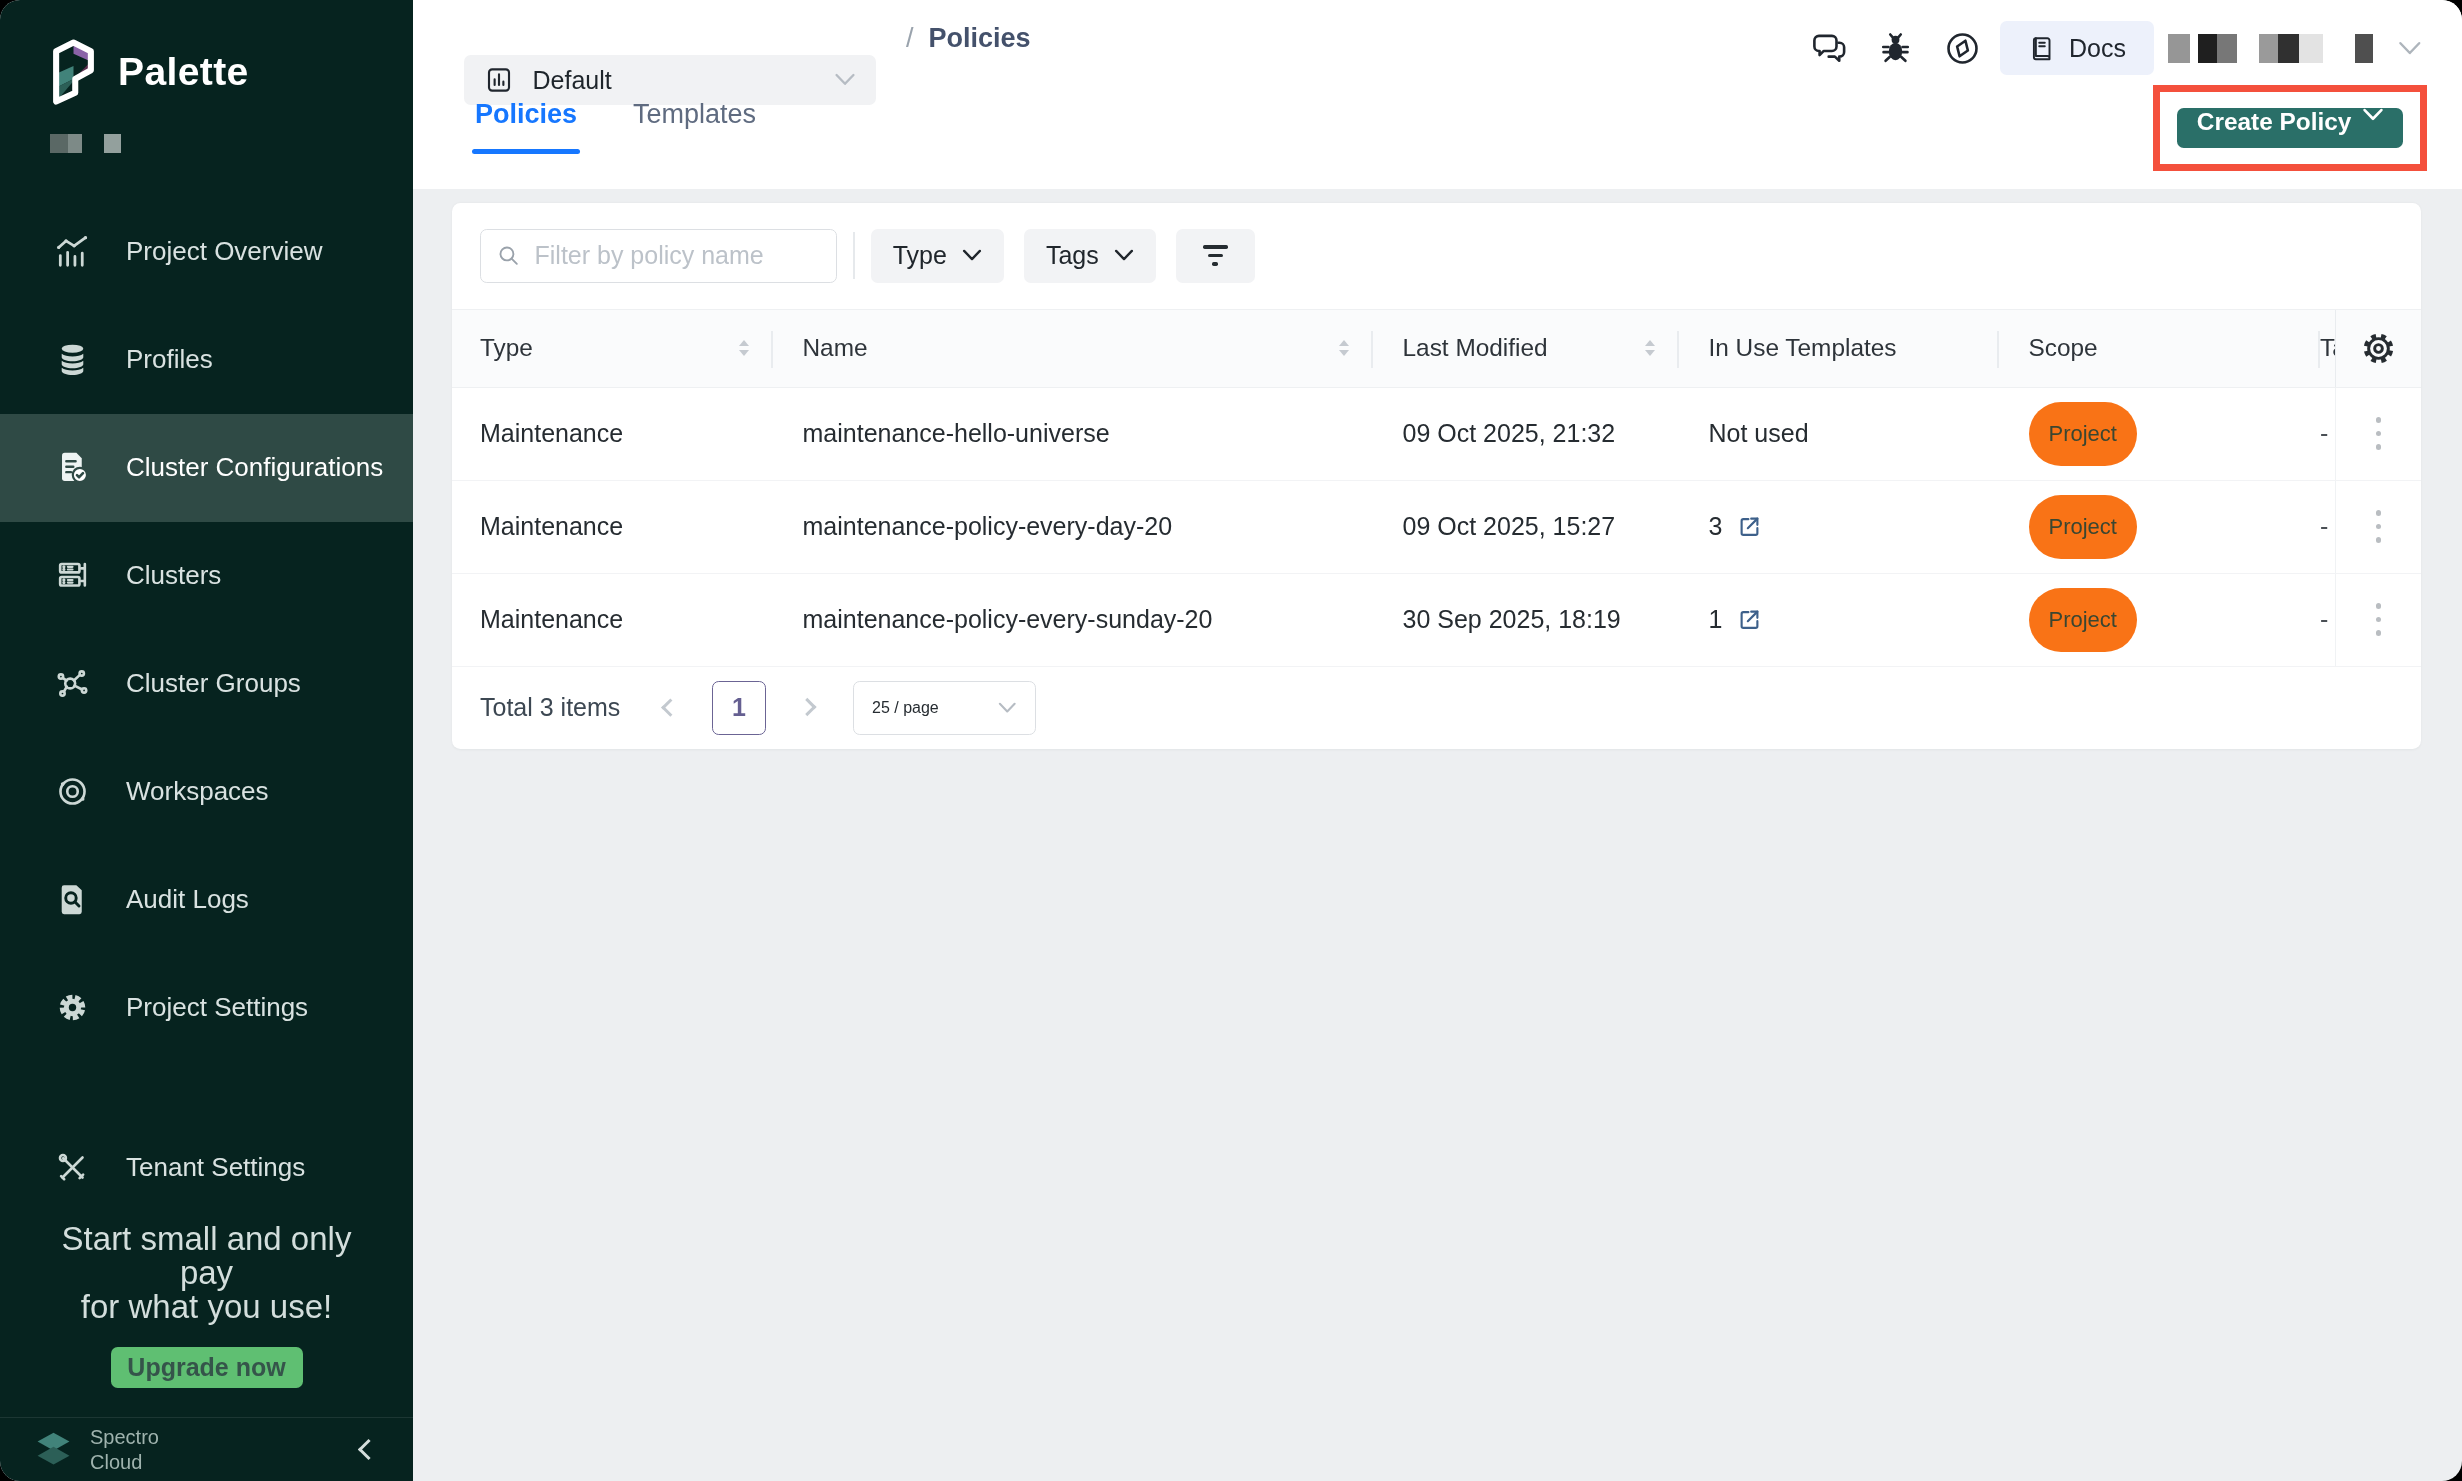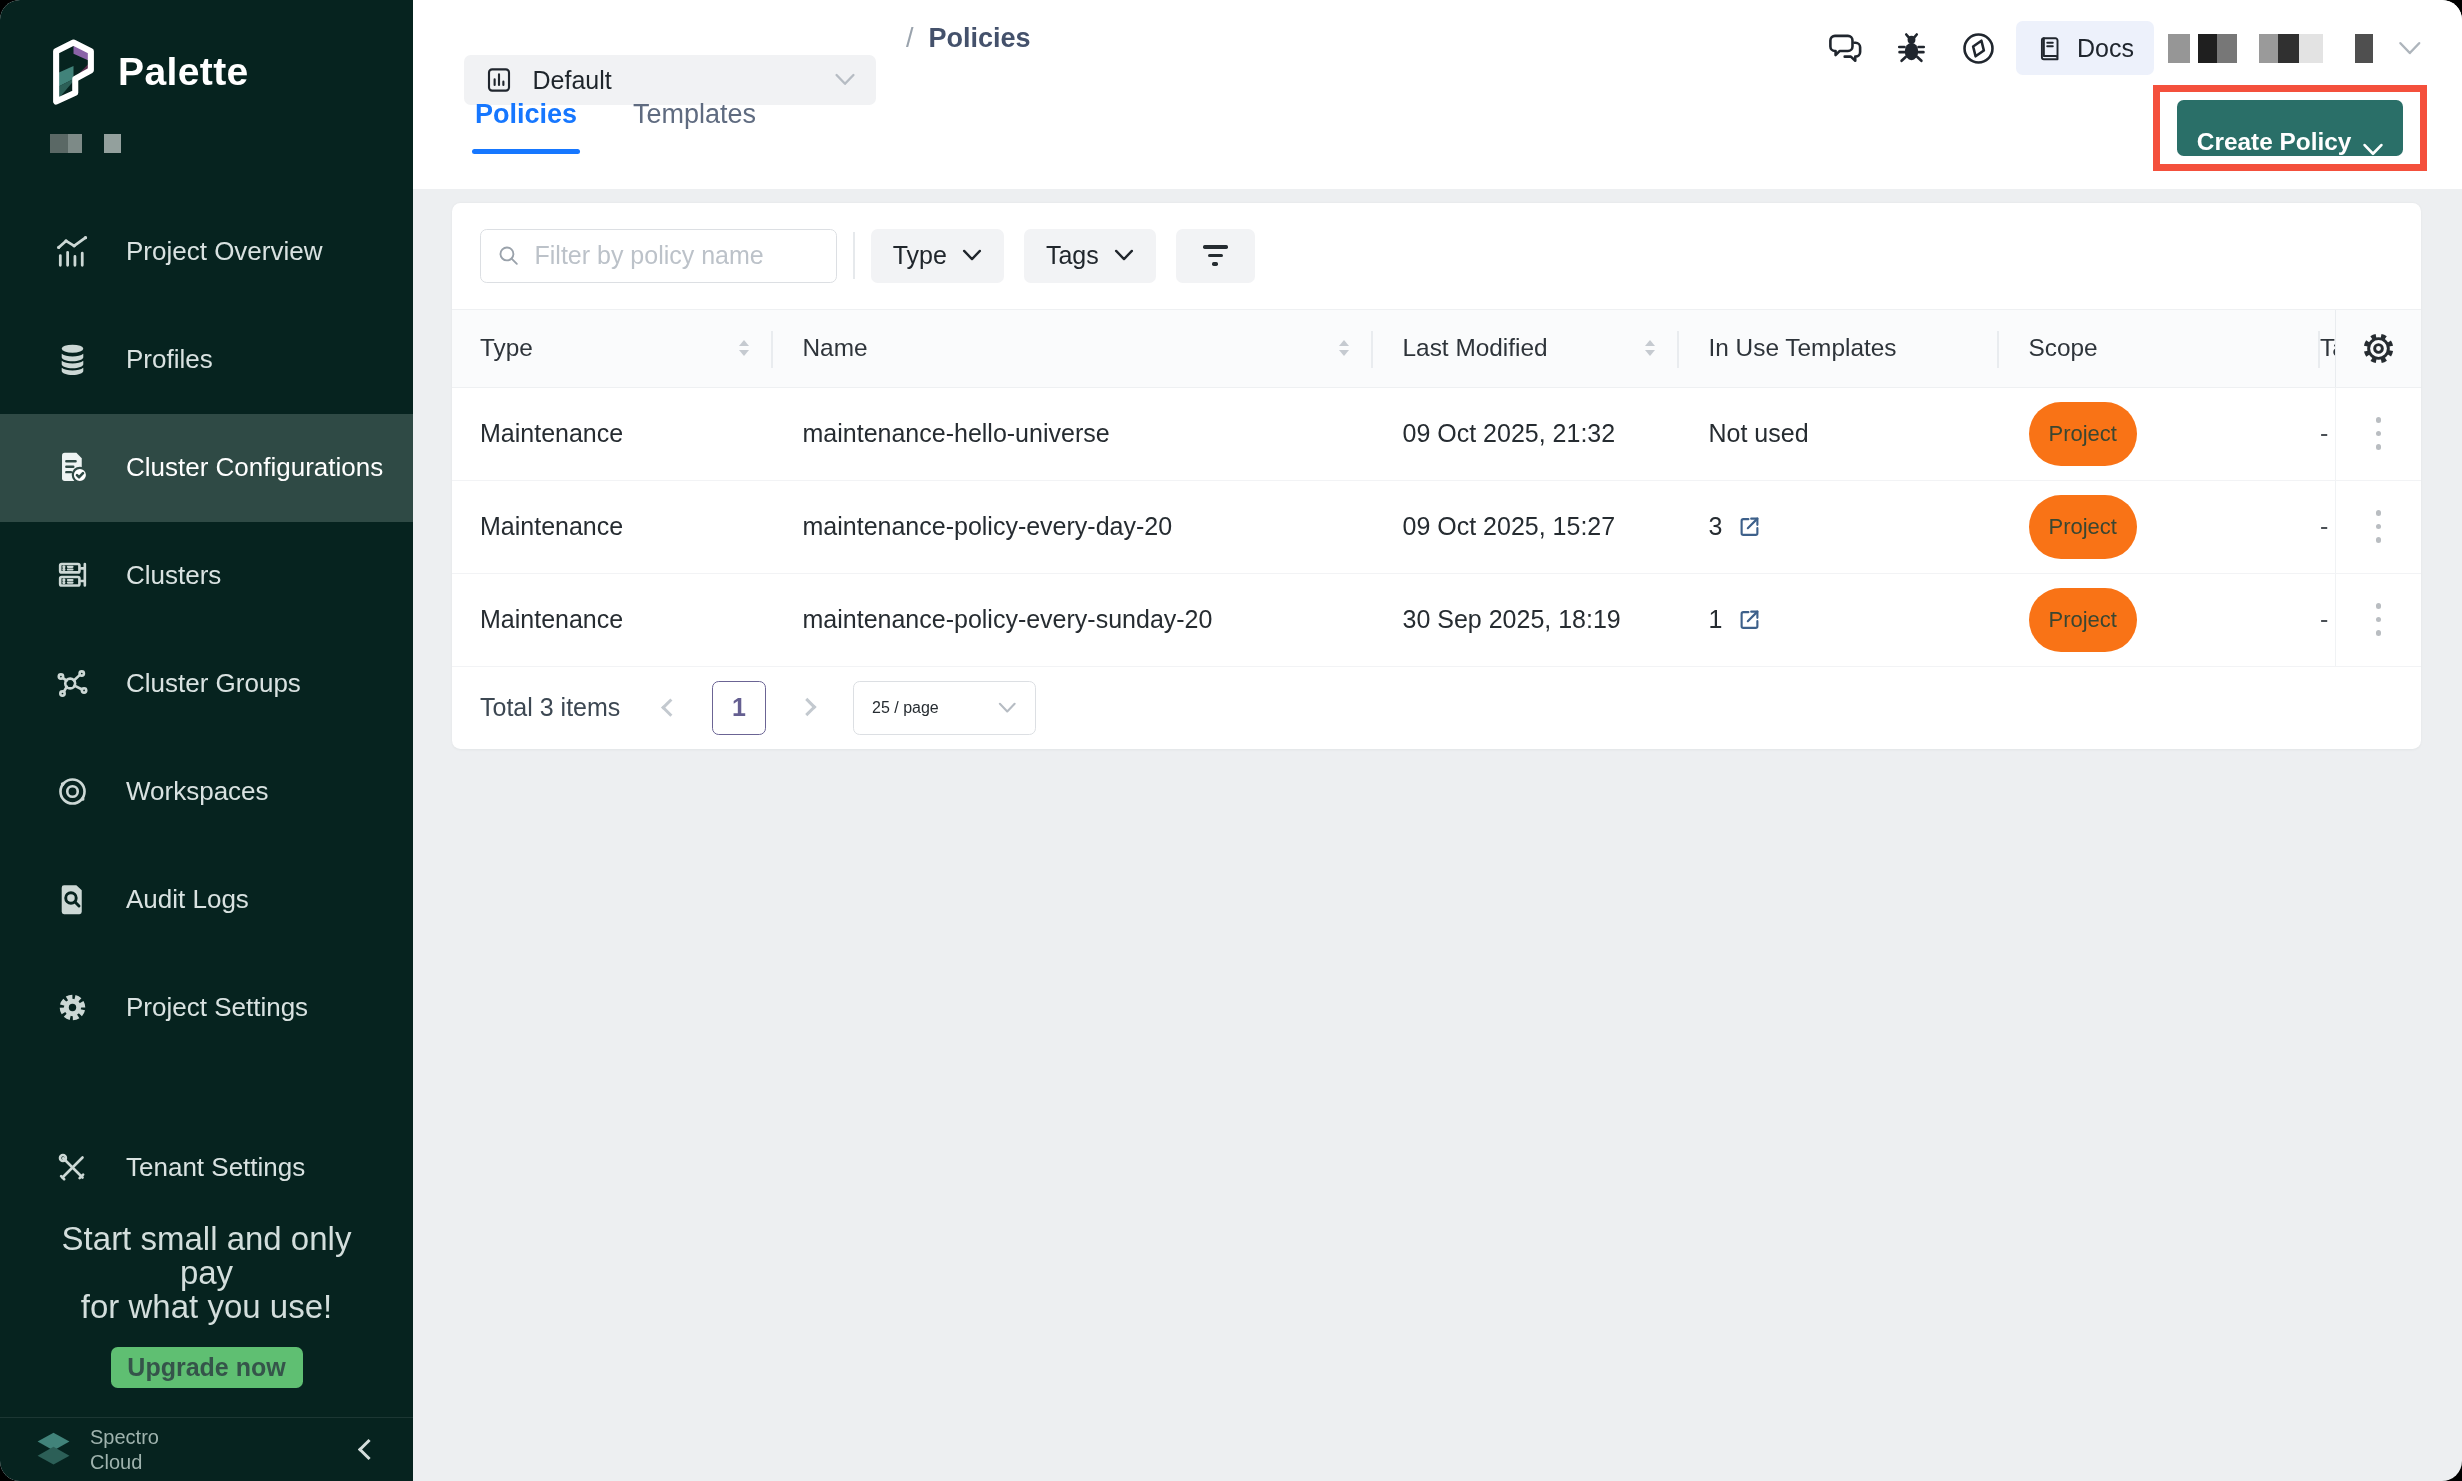--- a/index.html
+++ b/index.html
@@ -33,35 +33,35 @@
 
   .project-selector { position:absolute; left:51px; top:16px; width:412px; height:50px; background:#f1f2f4; border-radius:6.7px; display:flex; align-items:center; gap:18.5px; padding:0 20px; font-size:25px; color:#1e252b; cursor:pointer;margin-top:39px; }
   .project-selector .sel-caret { margin-left:auto; }
 
   .breadcrumb { position:absolute; left:493px; top:23px; display:flex; gap:15px; font-size:27px; align-items:center; }
   .crumb-sep { color:#9aa3ad; }
   .crumb-current { color:#44516b; font-weight:600; }
 
   .topbar-right { position:absolute; right:40px; top:18.5px; height:59px; display:flex; align-items:center; }
   .tb-icon { display:flex; align-items:center; justify-content:center; cursor:pointer; }
-  .docs-chip { height:54px; padding:0 20px; background:#edf1fb; border-radius:6.7px; display:flex; align-items:center; gap:11.8px; font-size:25px; color:#20262e; cursor:pointer; }
+  .docs-chip { height:54px; padding:0 28px; background:#edf1fb; border-radius:6.7px; display:flex; align-items:center; gap:11.8px; font-size:25px; color:#20262e; cursor:pointer; }
   .mosaic { height:29px; flex-shrink:0; }
   .m1 { width:22px; background:#969696; margin-left:13.5px; }
   .m2 { width:39px; background:linear-gradient(to right,#1f1f1f 50%,#777777 50%); margin-left:8.4px; }
   .m3 { width:64px; background:linear-gradient(to right,#9a9a9a 30%,#303030 30%,#303030 62%,#e3e3e3 62%); margin-left:22px; }
   .m4 { width:18.5px; background:#4f4f4f; margin-left:32px; }
   .user-caret { margin-left:25px; }
 
   .tabs { position:absolute; left:62px; top:99px; display:flex; gap:56px; font-size:27px; }
   .tab { color:#5f6b80; padding-bottom:23.6px; position:relative; cursor:pointer; }
   .tab.active { color:#1677ff; font-weight:600; }
   .tab.active::after { content:''; position:absolute; left:-3.4px; right:-3.4px; bottom:0; height:4.2px; border-radius:2.5px; background:#1677ff; }
 
   .create-annotation { position:absolute; right:35px; top:85px; width:274px; height:86px; border:7.6px solid #f4503c; display:flex; align-items:center; justify-content:center; background:#fff; }
-  .create-btn { height:56px; padding:0 20px; background:#2a6f68; border-radius:6.7px; color:#fff; font-size:24.4px; font-weight:600; display:flex; align-items:flex-end; gap:11.8px; cursor:pointer; }
+  .create-btn { height:40px; padding:0 20px; background:#2a6f68; border-radius:6.7px; color:#fff; font-size:24.4px; font-weight:600; display:flex; align-items:flex-start; gap:11.8px; cursor:pointer; }
 
   
   .card { margin:13.5px 41px 0 39px; width:1969px; background:#fff; border-radius:8.4px; box-shadow:0 0.8px 2.5px rgba(20,30,40,.05); overflow:hidden; }
 
   .filter-row { height:106px; display:flex; align-items:center; padding:0 28px; }
   .search-box { width:357px; height:54px; border:1.7px solid #dcdfe3; border-radius:6.7px; display:flex; align-items:center; gap:13.5px; padding:0 15px; background:#fff; }
   .search-box input { border:none; outline:none; font-size:25px; color:#262c31; width:100%; font-family:"Liberation Sans", sans-serif; background:transparent; }
   .search-box input::placeholder { color:#bcc2c9; }
   .fdivider { width:1.7px; height:47px; background:#e6e9ec; margin:0 16px; }
   .chip-btn { height:54px; padding:0 22px; background:#f2f3f5; border-radius:6.7px; display:flex; align-items:center; gap:15px; font-size:25px; color:#20262c; margin-right:20px; cursor:pointer; }

